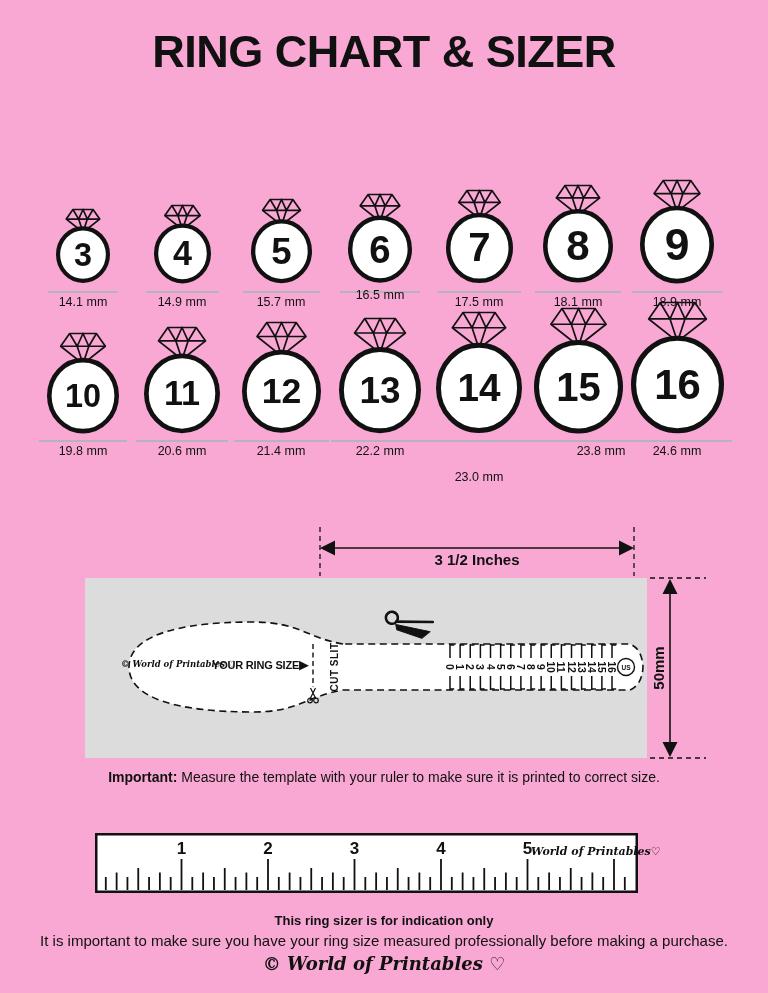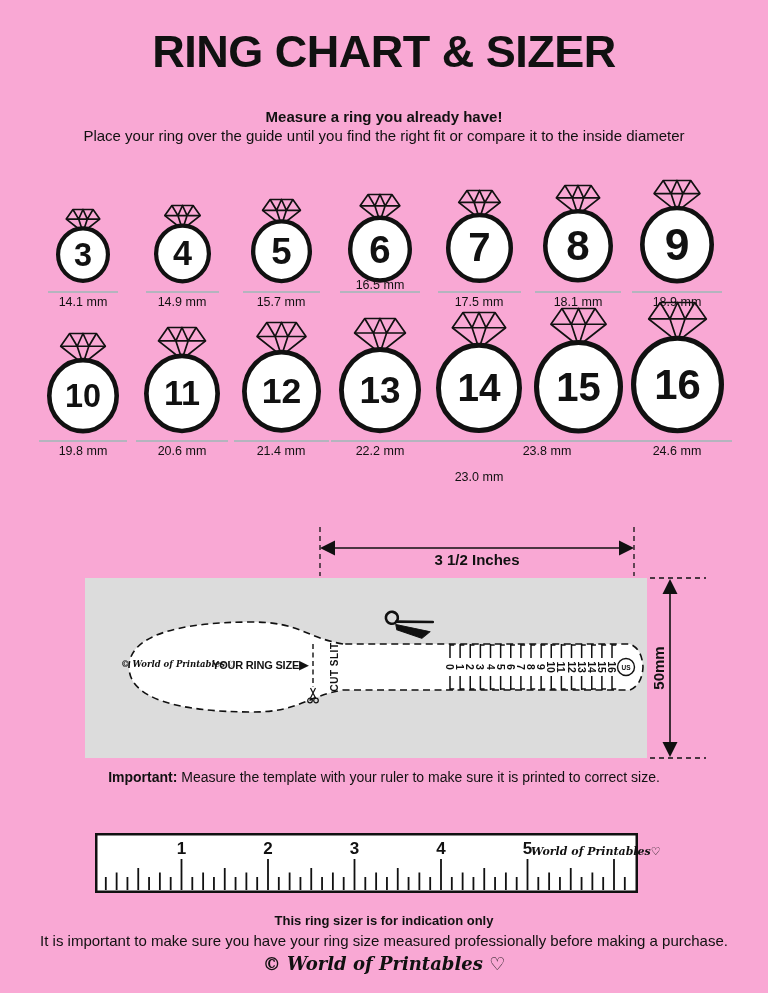--- a/index.html
+++ b/index.html
@@ -27,22 +27,20 @@
   .footer-bold{top:913px;font-size:13px;font-weight:bold;}
   .footer-text{top:932px;font-size:15px;}
   .footer-brand{top:953px;font-size:18px;}
 </style>
 </head>
 <body>
 
 <div id="page">
 
   <div class="abs center title">RING CHART &amp; SIZER</div>
-  <div class="abs center intro-bold">Measure a ring you already have!</div>
-  <div class="abs center intro-text">Place your ring over the guide until you find the right fit or compare it to the inside diameter</div>
 
   <svg class="abs" style="left:0;top:0;pointer-events:none" width="768" height="993" viewBox="0 0 768 993">
     <g stroke="#111" fill="none">
       <path d="M320,527 V576 M634,527 V576" stroke-width="1.3" stroke-dasharray="5,4"></path>
       <line x1="334" y1="548" x2="620" y2="548" stroke-width="1.6"></line>
     </g>
     <g stroke="#111" fill="none">
       <path d="M650,578 H706 M650,758 H706" stroke-width="1.3" stroke-dasharray="5,4"></path>
       <line x1="670" y1="592" x2="670" y2="744" stroke-width="1.6"></line>
     </g>
@@ -152,21 +150,21 @@
     <div class="abs mm" style="left: 236px; top: 295px; width: 90px;">15.7 mm</div>
     <svg class="abs" width="74" height="92.6824" viewBox="0 0 74 92.6824" style="left: 343px; top: 193.318px; overflow: visible;">
       <g stroke="#111" stroke-width="1.7" fill="none" stroke-linejoin="round">
         <path d="M25.096,1.5 L48.903999999999996,1.5 L56.84,12.832608 L37,28.482400000000002 L17.16,12.832608 Z"></path>
         <path d="M17.16,12.832608 H56.84 M25.096,1.5 L31.8416,12.832608 L37,1.5 L42.1584,12.832608 L48.903999999999996,1.5 M31.8416,12.832608 L37,28.482400000000002 M42.1584,12.832608 L37,28.482400000000002"></path>
       </g>
       <ellipse cx="37" cy="56.08240000000001" rx="29.8" ry="31.400000000000002" fill="#fff" stroke="#111" stroke-width="4.4"></ellipse>
       <text x="37" y="56.08240000000001" text-anchor="middle" dominant-baseline="central" font-size="38.4" font-weight="600" fill="#111">6</text>
     </svg>
     <div class="abs" style="left: 340px; top: 291px; width: 80px; height: 2px; background: rgb(180, 180, 190);"></div>
-    <div class="abs mm" style="left: 335px; top: 278px; width: 90px;">16.5 mm</div>
+    <div class="abs mm" style="left: 335px; top: 288px; width: 90px;">16.5 mm</div>
     <svg class="abs" width="77" height="97.09720000000002" viewBox="0 0 77 97.09720000000002" style="left: 440.5px; top: 188.903px; overflow: visible;">
       <g stroke="#111" stroke-width="1.7" fill="none" stroke-linejoin="round">
         <path d="M26.038,1.5 L50.962,1.5 L59.269999999999996,13.363824000000001 L38.5,29.747200000000003 L17.73,13.363824000000001 Z"></path>
         <path d="M17.73,13.363824000000001 H59.269999999999996 M26.038,1.5 L33.0998,13.363824000000001 L38.5,1.5 L43.9002,13.363824000000001 L50.962,1.5 M33.0998,13.363824000000001 L38.5,29.747200000000003 M43.9002,13.363824000000001 L38.5,29.747200000000003"></path>
       </g>
       <ellipse cx="38.5" cy="58.922200000000004" rx="31.2625" ry="32.93750000000001" fill="#fff" stroke="#111" stroke-width="4.475"></ellipse>
       <text x="38.5" y="58.922200000000004" text-anchor="middle" dominant-baseline="central" font-size="40.2" font-weight="600" fill="#111">7</text>
     </svg>
     <div class="abs" style="left: 437.5px; top: 291px; width: 83px; height: 2px; background: rgb(180, 180, 190);"></div>
     <div class="abs mm" style="left: 434px; top: 295px; width: 90px;">17.5 mm</div>
@@ -242,21 +240,21 @@
     <div class="abs mm" style="left: 434px; top: 444px; width: 90px; margin-top: 26px;">23.0 mm</div>
     <svg class="abs" width="99" height="129.4724" viewBox="0 0 99 129.4724" style="left: 528.5px; top: 306.528px; overflow: visible;">
       <g stroke="#111" stroke-width="1.7" fill="none" stroke-linejoin="round">
         <path d="M32.946,1.5 L66.054,1.5 L77.09,17.259408 L49.5,39.022400000000005 L21.91,17.259408 Z"></path>
         <path d="M21.91,17.259408 H77.09 M32.946,1.5 L42.3266,17.259408 L49.5,1.5 L56.6734,17.259408 L66.054,1.5 M42.3266,17.259408 L49.5,39.022400000000005 M56.6734,17.259408 L49.5,39.022400000000005"></path>
       </g>
       <ellipse cx="49.5" cy="79.7474" rx="41.9875" ry="44.2125" fill="#fff" stroke="#111" stroke-width="5.025"></ellipse>
       <text x="49.5" y="79.7474" text-anchor="middle" dominant-baseline="central" font-size="40.1" font-weight="600" fill="#111">15</text>
     </svg>
     <div class="abs" style="left: 525.5px; top: 440px; width: 105px; height: 2px; background: rgb(180, 180, 190);"></div>
-    <div class="abs mm" style="left: 502px; top: 444px; width: 90px;">23.8 mm</div>
+    <div class="abs mm" style="left: 556px; top: 444px; width: 90px;">23.8 mm</div>
     <svg class="abs" width="103" height="135.3588" viewBox="0 0 103 135.3588" style="left: 625.5px; top: 300.641px; overflow: visible;">
       <g stroke="#111" stroke-width="1.7" fill="none" stroke-linejoin="round">
         <path d="M34.202,1.5 L68.798,1.5 L80.33,17.967696 L51.5,40.708800000000004 L22.67,17.967696 Z"></path>
         <path d="M22.67,17.967696 H80.33 M34.202,1.5 L44.0042,17.967696 L51.5,1.5 L58.9958,17.967696 L68.798,1.5 M44.0042,17.967696 L51.5,40.708800000000004 M58.9958,17.967696 L51.5,40.708800000000004"></path>
       </g>
       <ellipse cx="51.5" cy="83.53380000000001" rx="43.9375" ry="46.2625" fill="#fff" stroke="#111" stroke-width="5.125"></ellipse>
       <text x="51.5" y="83.53380000000001" text-anchor="middle" dominant-baseline="central" font-size="41.9" font-weight="600" fill="#111">16</text>
     </svg>
     <div class="abs" style="left: 622.5px; top: 440px; width: 109px; height: 2px; background: rgb(180, 180, 190);"></div>
     <div class="abs mm" style="left: 632px; top: 444px; width: 90px;">24.6 mm</div>

